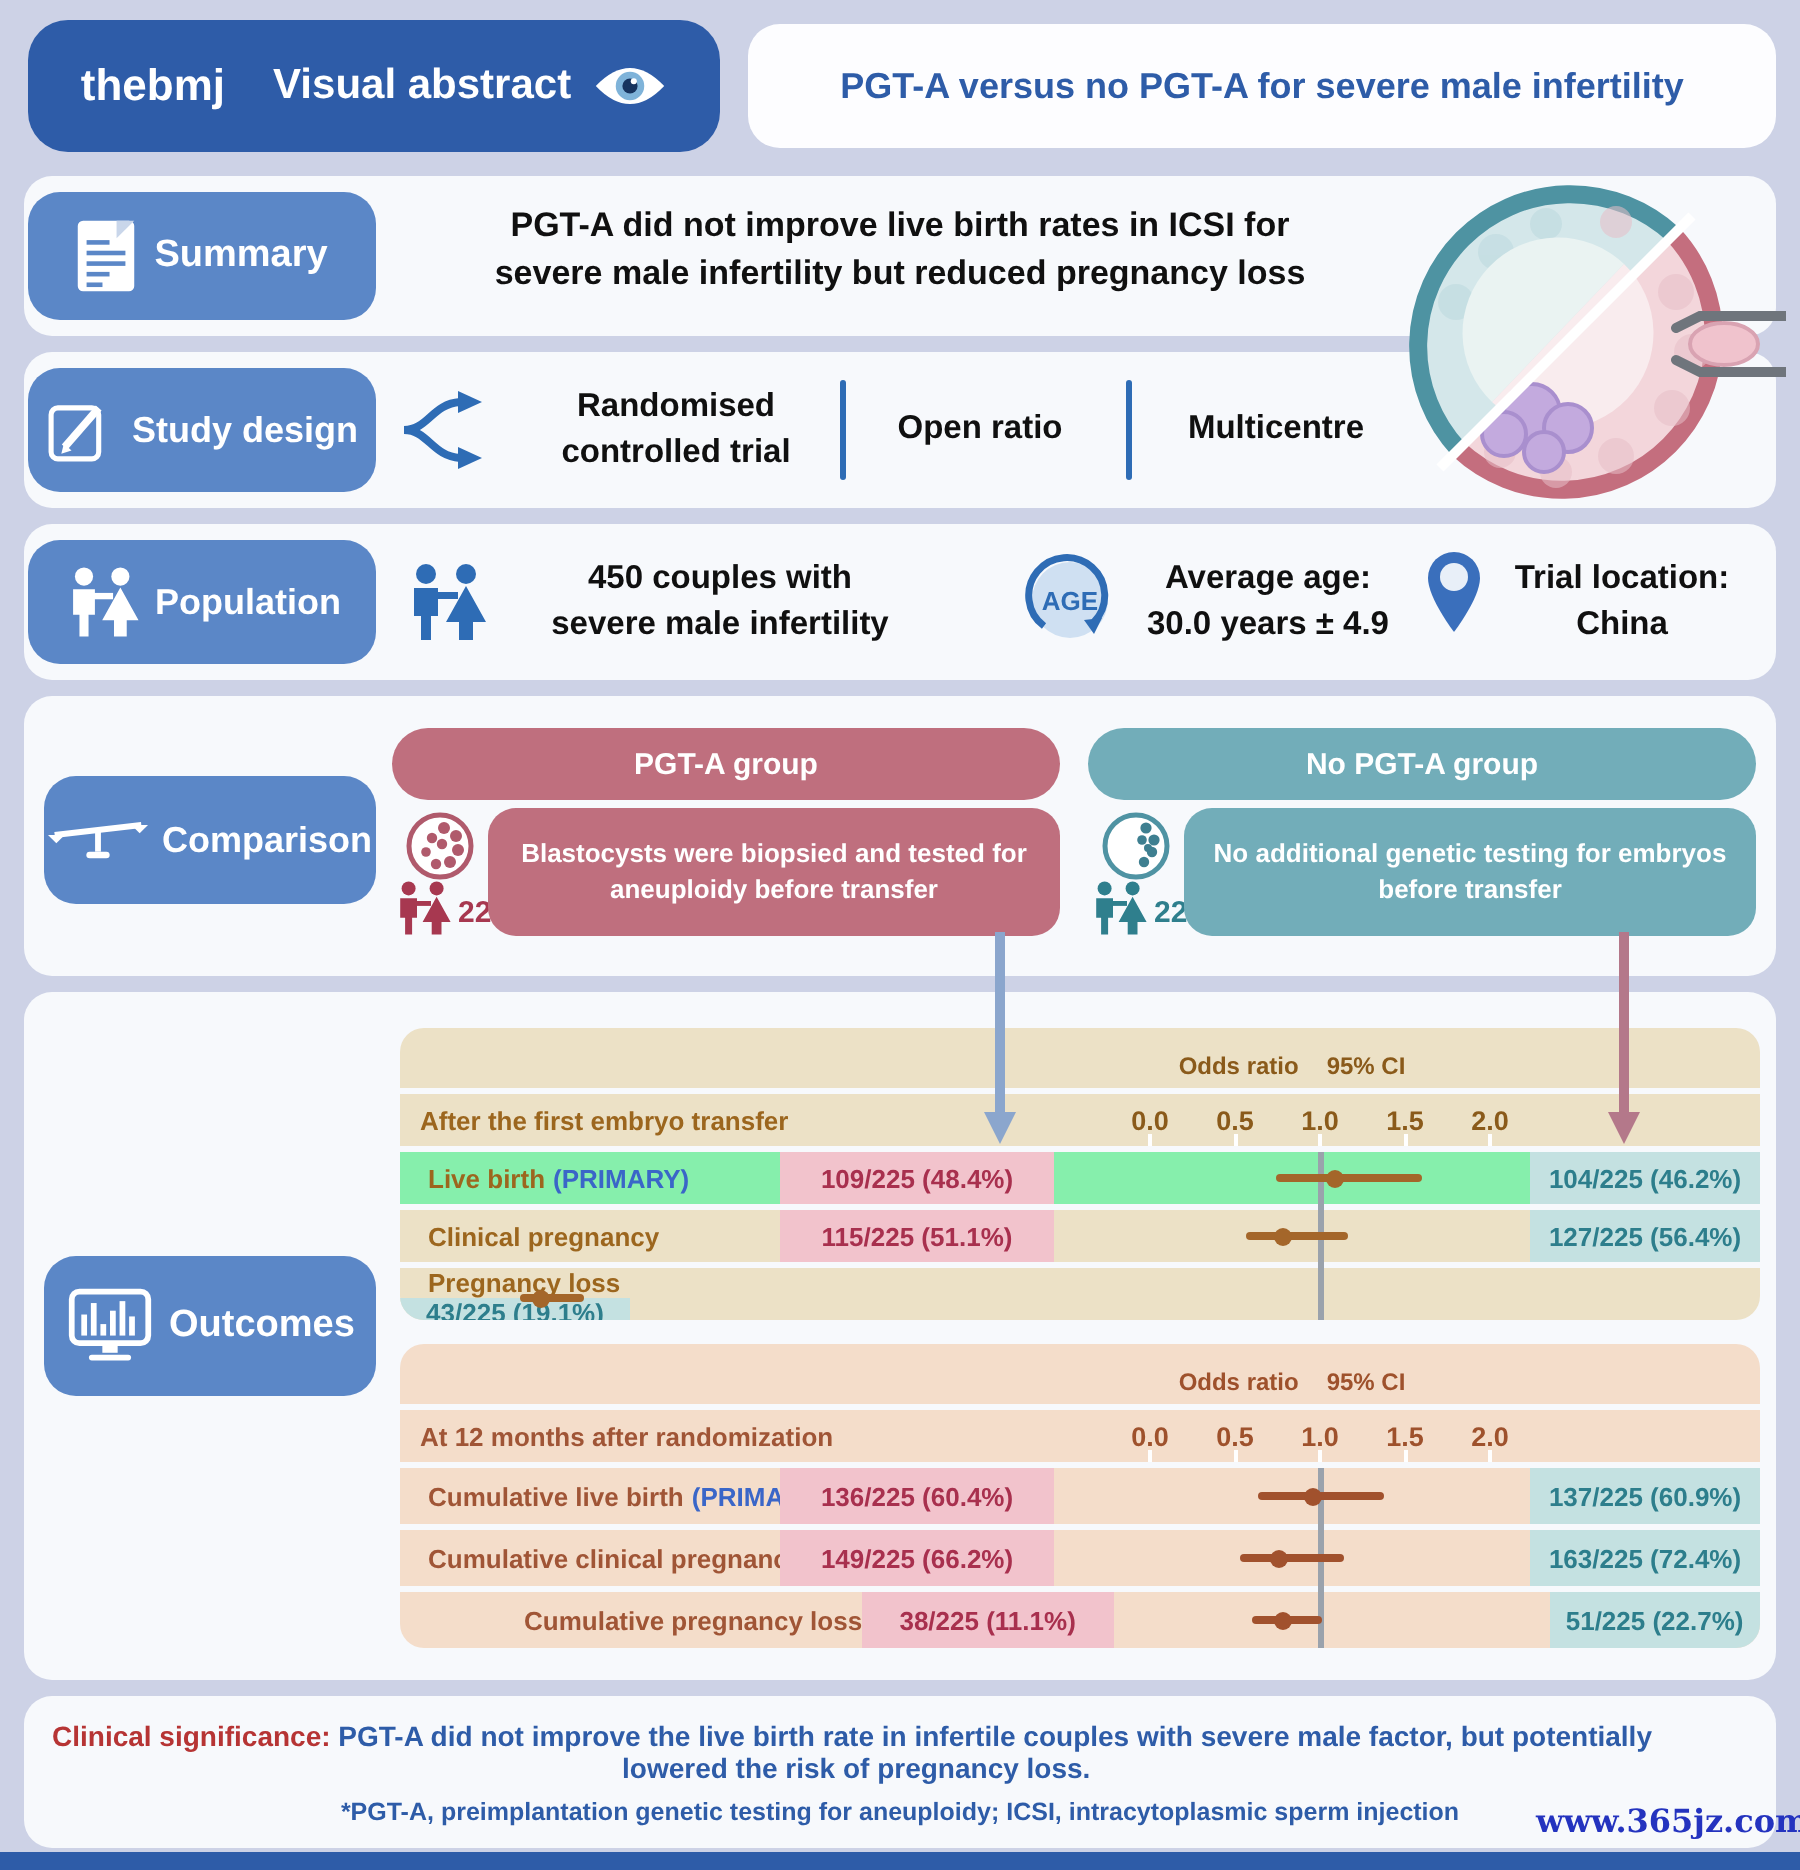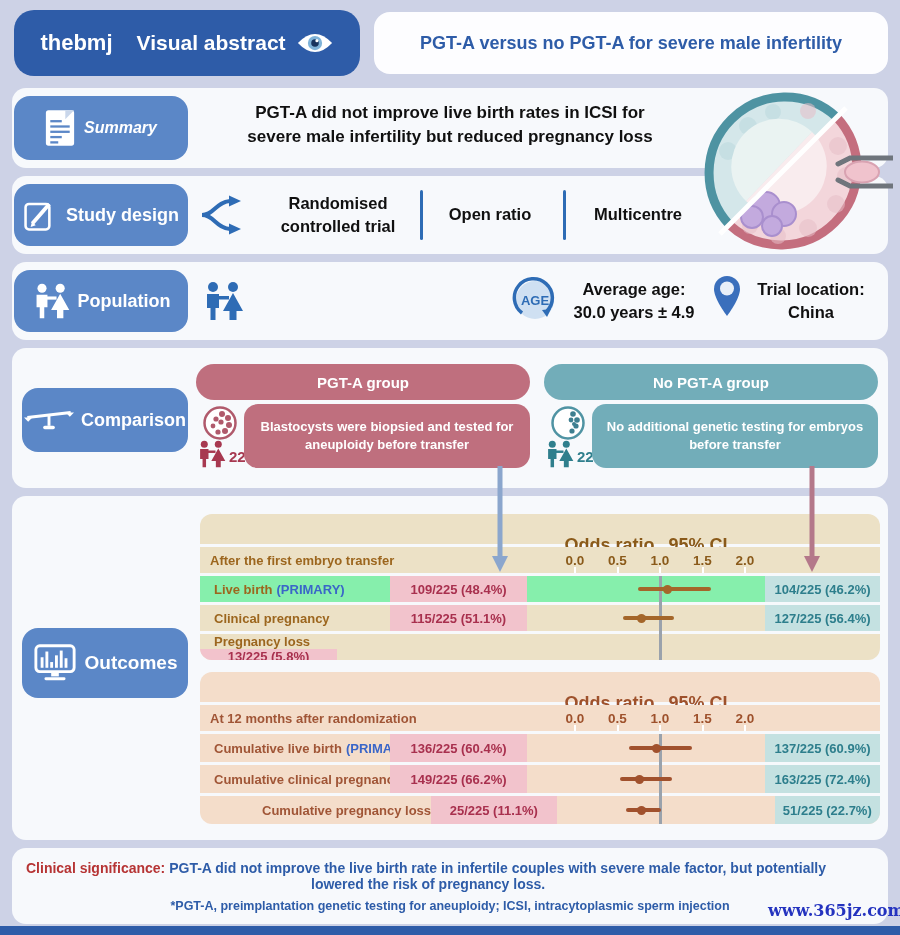--- a/index.html
+++ b/index.html
@@ -17,21 +17,21 @@
   .vdiv{position:absolute;width:3px;height:50px;background:#2e6cb5;border-radius:2px;}
   
   #brandbar{position:absolute;left:14px;top:10px;width:346px;height:66px;background:#2e5ca8;border-radius:20px;
             display:flex;align-items:center;justify-content:center;gap:10px;color:#fff;}
   #titlebox{position:absolute;left:374px;top:12px;width:514px;height:62px;background:#fdfdff;border-radius:16px;
             display:flex;align-items:center;justify-content:center;color:#2e5ca8;font-size:18px;}
   
   .ftable{position:absolute;left:200px;width:680px;display:flex;flex-direction:column;row-gap:3px;border-radius:12px;overflow:hidden;}
   .fband{position:relative;width:680px;}
   .fhead{height:30px;}
-  .fhead .fhead-inner{position:absolute;left:327px;width:238px;top:16px;height:30px;display:flex;align-items:center;justify-content:center;gap:14px;font-size:18px;}
+  .fhead .fhead-inner{position:absolute;left:327px;width:238px;top:4px;height:30px;display:flex;align-items:center;justify-content:center;gap:14px;font-size:12px;}
   .faxis{height:26px;}
   .fsection{position:absolute;left:10px;top:0;height:26px;display:flex;align-items:center;font-size:13px;}
   .ftick-label{position:absolute;top:0;height:26px;width:34px;display:flex;align-items:center;justify-content:center;font-size:13.5px;}
   .ftick-mark{position:absolute;bottom:0;width:2px;height:6px;background:#fff;}
   .frow{display:flex;position:relative;}
   .fcol-label{width:190px;display:flex;align-items:center;padding-left:14px;box-sizing:border-box;font-size:13px;gap:4px;white-space:nowrap;}
   .fcol-left{width:137px;display:flex;align-items:center;justify-content:center;font-size:13px;background:#f2c3cc;color:#a8304e;}
   .fcol-plot{width:238px;position:relative;}
   .fcol-right{width:115px;display:flex;align-items:center;justify-content:center;font-size:13px;background:#c4e1e1;color:#2d7e8c;}
   .ci-line{position:absolute;height:3.5px;top:50%;margin-top:-1.75px;border-radius:2px;z-index:2;}
@@ -79,21 +79,21 @@
   <div class="label-box" style="left:14px;top:96px;width:174px;height:64px;">
     <svg width="30" height="38" viewBox="0 0 34 42">
       <rect x="1" y="1" width="32" height="40" rx="3" fill="#fff"></rect>
       <path d="M23,1 h10 l-10,10 z" fill="#c9d6ea"></path>
       <rect x="6" y="12" width="13" height="2.6" fill="#5b87c7"></rect>
       <rect x="6" y="18" width="22" height="2.6" fill="#5b87c7"></rect>
       <rect x="6" y="24" width="22" height="2.6" fill="#5b87c7"></rect>
       <rect x="6" y="30" width="13" height="2.6" fill="#5b87c7"></rect>
       <rect x="6" y="36" width="9" height="2.6" fill="#5b87c7"></rect>
     </svg>
-    <span class="lbl" style="font-size:16px;font-style:italic;">Summary</span>
+    <span class="lbl" style="font-size:19px;">Summary</span>
   </div>
   <div class="ctext" style="left:200px;top:101px;width:500px;font-size:17px;color:#101010;">
     <div>PGT-A did not improve live birth rates in ICSI for</div>
     <div>severe male infertility but reduced pregnancy loss</div>
   </div>
 
   <div class="row" style="top:176px;height:78px;"></div>
   <div class="label-box" style="left:14px;top:184px;width:174px;height:62px;">
     <svg width="34" height="36" viewBox="0 0 40 40">
       <rect x="3" y="7" width="28" height="30" rx="4" fill="none" stroke="#fff" stroke-width="3"></rect>
@@ -117,20 +117,24 @@
   <div class="row" style="top:262px;height:78px;"></div>
   <div class="label-box" style="left:14px;top:270px;width:174px;height:62px;gap:6px;">
     <svg width="40" height="38" viewBox="0 0 44 40" style="color:#fff;">
         <use href="#sym-couple"></use>
       </svg>
     <span class="lbl">Population</span>
   </div>
   <svg class="abs" style="left:202px;top:277px;color:#2e6cb5;" width="44" height="48" viewBox="0 0 44 40">
       <use href="#sym-couple"></use>
     </svg>
+  <div class="ctext" style="left:255px;top:278px;width:210px;color:#101010;">
+    <div>450 couples with</div>
+    <div>severe male infertility</div>
+  </div>
   <div class="abs" style="left:512px;top:277px;width:46px;height:46px;">
     <svg width="46" height="46" viewBox="0 0 46 46">
       <circle cx="23" cy="23" r="19" fill="#cfe0f2"></circle>
       <path d="M10,36 A 19 19 0 1 1 35,34" fill="none" stroke="#2e6cb5" stroke-width="3.5"></path>
       <path d="M30,33 l9,-1 l-4,8 z" fill="#2e6cb5"></path>
     </svg>
     <span class="abs" style="left:0;top:0;width:46px;height:46px;display:flex;align-items:center;justify-content:center;color:#2e6cb5;font-size:13px;">AGE</span>
   </div>
   <div class="ctext" style="left:560px;top:278px;width:148px;color:#101010;">
     <div>Average age:</div>
@@ -269,21 +273,20 @@
         <div class="fcol-plot">
           <div class="ci-line" style="left: 40.5252%; width: 21.4286%; background: rgb(164, 102, 42);"></div>
           <div class="ci-dot" style="left: calc(48.0252% - 4.5px); background: rgb(164, 102, 42);"></div>
         </div>
         <div class="fcol-right">127/225 (56.4%)</div>
       </div>
       <div class="frow" style="height: 26px; background: rgb(236, 225, 198); flex-direction: column;">
         <div class="fcol-label" style="color: rgb(156, 102, 30);">
           <span>Pregnancy loss</span>
         </div>
-        <div class="fcol-left">13/225 (5.8%)</div>
         <div class="fcol-plot">
           <div class="ci-line" style="left: 25.1681%; width: 13.5714%; background: rgb(164, 102, 42);"></div>
           <div class="ci-dot" style="left: calc(29.4538% - 4.5px); background: rgb(164, 102, 42);"></div>
         </div>
         <div class="fcol-right">43/225 (19.1%)</div>
       </div>
       <div class="refline" style="left: 458.5px; top: 62px; height: 84px; background: rgb(154, 162, 172);"></div>
     </div>
   <div id="ftable2" class="ftable" style="top:672px;">
       <div class="fband fhead" style="background: rgb(244, 221, 202);">
@@ -325,21 +328,21 @@
         <div class="fcol-plot">
           <div class="ci-line" style="left: 39.0966%; width: 21.7857%; background: rgb(161, 81, 45);"></div>
           <div class="ci-dot" style="left: calc(47.3109% - 4.5px); background: rgb(161, 81, 45);"></div>
         </div>
         <div class="fcol-right">163/225 (72.4%)</div>
       </div>
       <div class="frow" style="height: 28px; background: rgb(244, 221, 202); padding-left: 48px;">
         <div class="fcol-label" style="color: rgb(160, 85, 54);">
           <span>Cumulative pregnancy loss</span>
         </div>
-        <div class="fcol-left">25/225 (11.1%)</div>
+        <div class="fcol-left">38/225 (11.1%)</div>
         <div class="fcol-plot">
           <div class="ci-line" style="left: 31.9538%; width: 15.7143%; background: rgb(161, 81, 45);"></div>
           <div class="ci-dot" style="left: calc(38.7395% - 4.5px); background: rgb(161, 81, 45);"></div>
         </div>
         <div class="fcol-right">51/225 (22.7%)</div>
       </div>
       <div class="refline" style="left: 458.5px; top: 62px; height: 90px; background: rgb(154, 162, 172);"></div>
     </div>
 
   <div class="row" style="top:848px;height:76px;">

